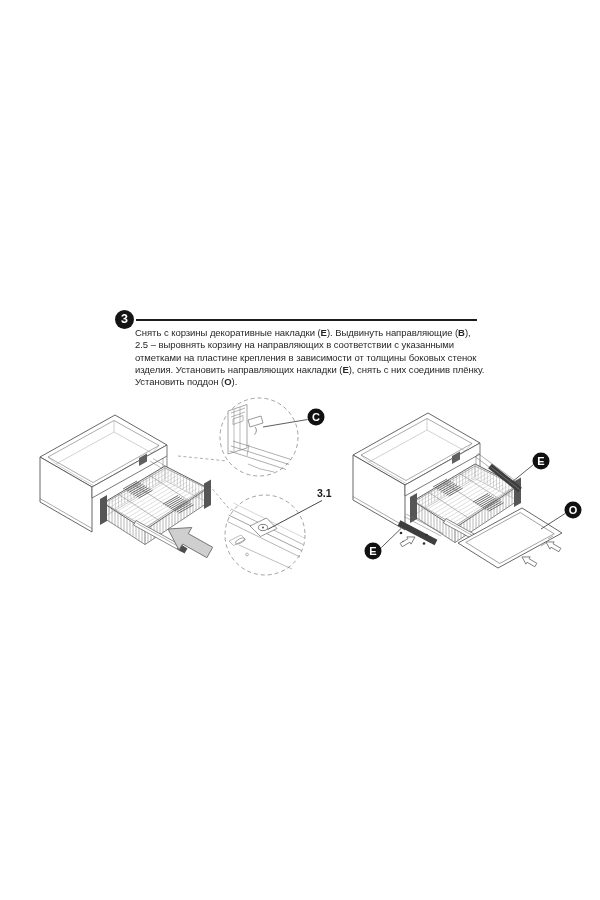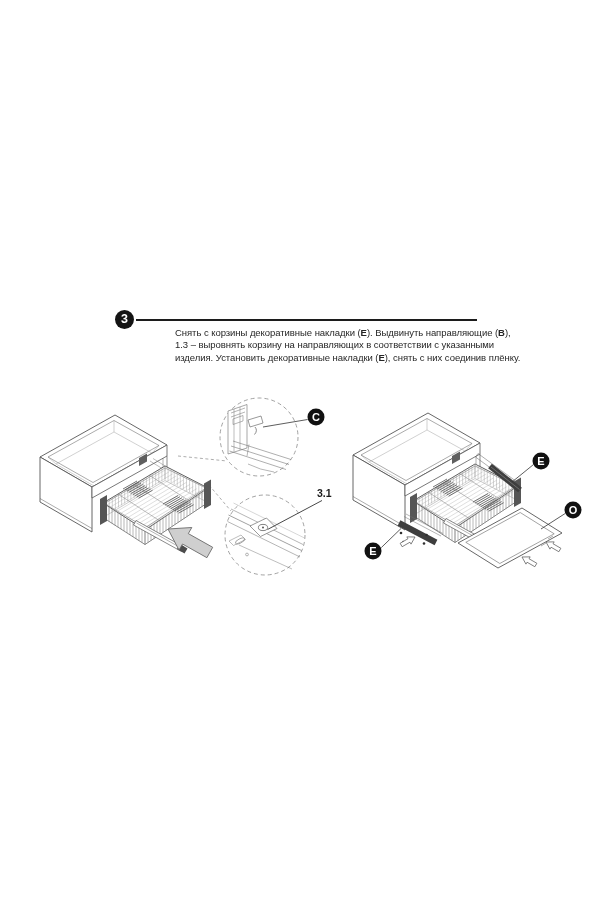--- a/index.html
+++ b/index.html
@@ -12,42 +12,44 @@
     background:#141414;color:#fff;font-size:12.5px;font-weight:bold;
     display:flex;align-items:center;justify-content:center;line-height:1;
   }
   .step-rule{
     position:absolute;left:136px;top:319px;width:341px;height:1.6px;background:#1c1c1c;
   }
   .step-text{
     position:absolute;left:135px;top:327px;width:380px;
     font-size:9.5px;line-height:12.3px;color:#262626;letter-spacing:-0.05px;
   }
-  .step-text div{white-space:nowrap;margin-left:40px;}
+  .step-text div{white-space:nowrap;}
   .step-text b{font-weight:bold;}
   svg.diagrams{position:absolute;left:0;top:390px;}
   text.balloon-letter{
     font-family:"Liberation Sans",sans-serif;font-size:11px;font-weight:bold;fill:#ffffff;
     text-anchor:middle;
   }
   text.detail-label{
     font-family:"Liberation Sans",sans-serif;font-size:10.5px;font-weight:bold;fill:#1c1c1c;
   }
 </style>
 </head>
 <body>
 
 <div class="sheet">
 
   <div class="step-badge">3</div>
   <div class="step-rule"></div>
   <div class="step-text">
       <div><span>Снять с корзины декоративные накладки (</span><b>Е</b><span>). Выдвинуть направляющие (</span><b>В</b><span>),</span></div>
-      <div><span>1.3 – выровнять корзину на направляющих в соответствии с указанными</span></div>
-      <div><span>изделия. Установить декоративные накладки (</span><b>Е</b><span>), снять с них соединив плёнку.</span></div>
+      <div><span>2.5 – выровнять корзину на направляющих в соответствии с указанными</span></div>
+      <div><span>отметками на пластине крепления в зависимости от толщины боковых стенок</span></div>
+      <div><span>изделия. Установить направляющих накладки (</span><b>Е</b><span>), снять с них соединив плёнку.</span></div>
+      <div><span>Установить поддон (</span><b>О</b><span>).</span></div>
     </div>
 
   <svg class="diagrams" width="600" height="250" viewBox="0 0 600 250">
 
     <defs>
 
       <path id="sm-arrow" d="M0,0 L7,-4.2 L7,-2 L16,-2 L16,2 L7,2 L7,4.2 Z" fill="#ffffff" stroke="#5e5e5e" stroke-width="0.7"></path>
 
       <g id="cabinet" stroke="#565656" fill="none" stroke-linejoin="round">
         <path d="M40,67 L115,25 L167,55 L92,97 Z" fill="#ffffff" stroke-width="0.9"></path>

